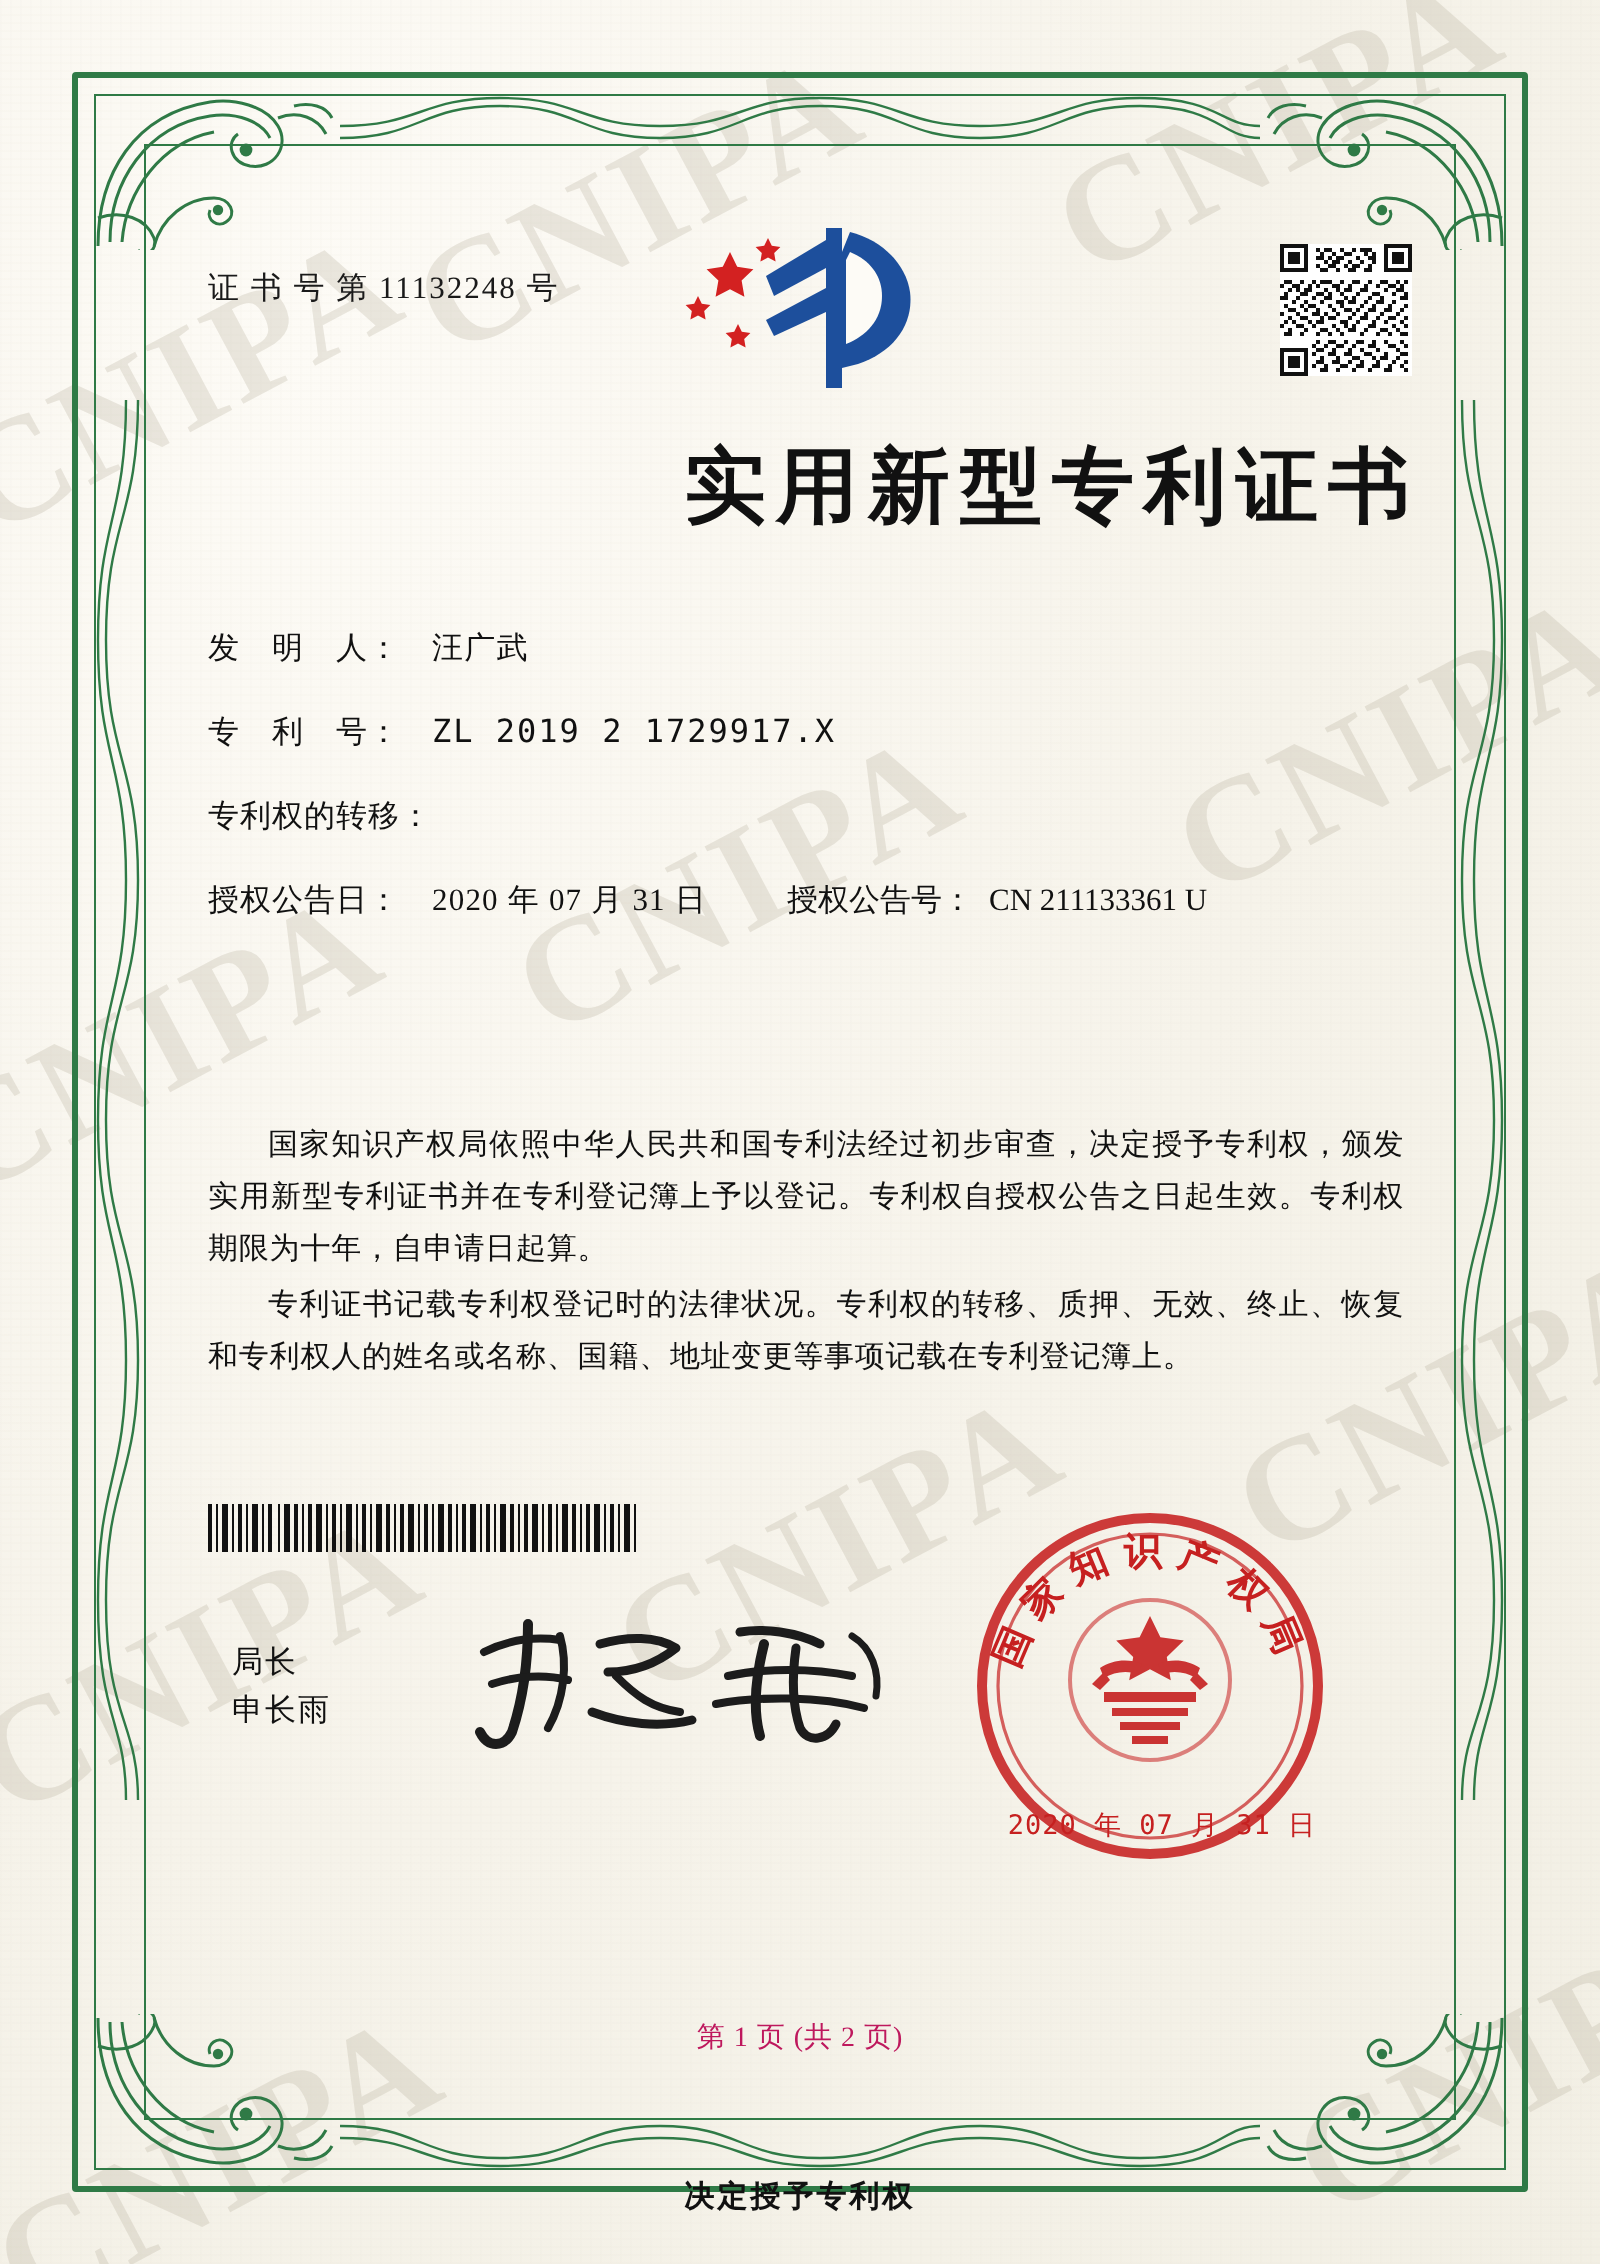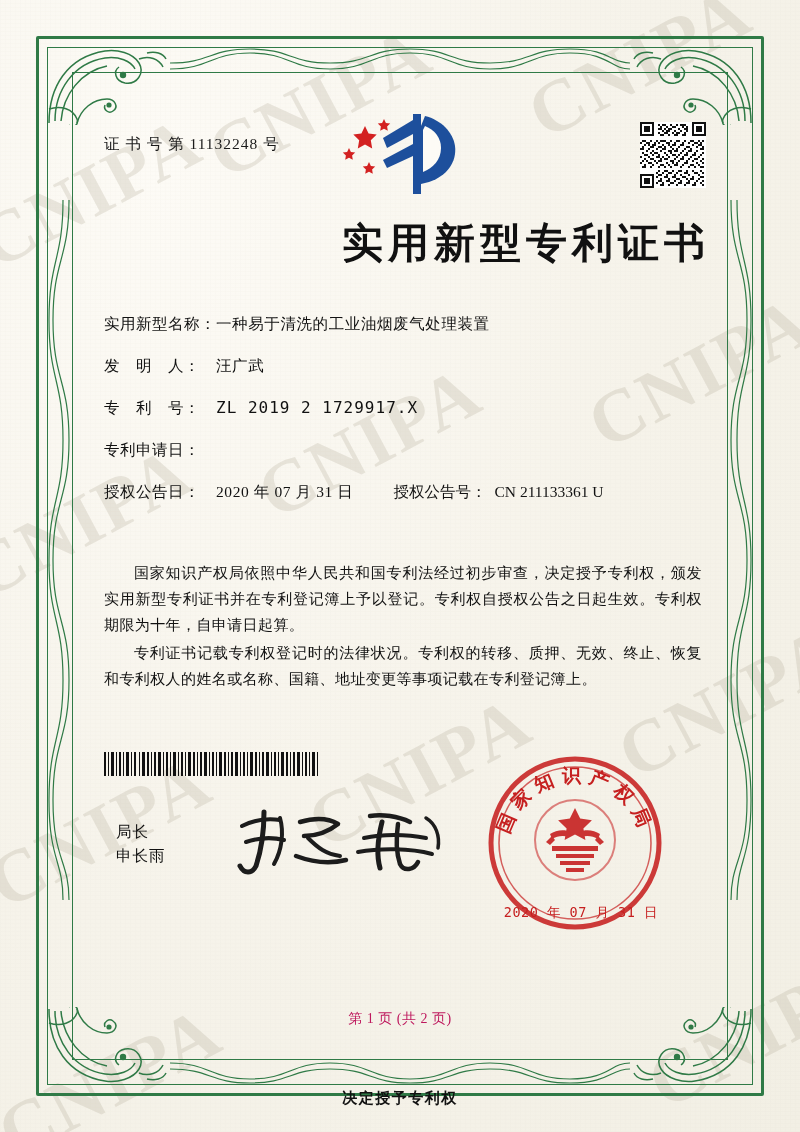--- a/index.html
+++ b/index.html
@@ -545,33 +545,29 @@
         <path d="M24 38 l1.9 3.9 4.3 .6 -3.1 3 .7 4.3 -3.8 -2 -3.8 2 .7 -4.3 -3.1 -3 4.3 -.6 z"></path>
         <path d="M44 52 l1.9 3.9 4.3 .6 -3.1 3 .7 4.3 -3.8 -2 -3.8 2 .7 -4.3 -3.1 -3 4.3 -.6 z"></path>
       </g>
     </g>
   </svg>
 
   <div class="main-title">实用新型专利证书</div>
 
   <div class="fields">
     <div class="field-row">
-      <span class="field-label">实用新型名称：</span>
-      <span class="field-value">一种易于清洗的工业油烟废气处理装置</span>
-    </div>
-    <div class="field-row">
       <span class="field-label">发　明　人：</span>
       <span class="field-value">汪广武</span>
     </div>
     <div class="field-row">
       <span class="field-label">专　利　号：</span>
       <span class="field-value mono">ZL 2019 2 1729917.X</span>
     </div>
     <div class="field-row">
-      <span class="field-label">专利申请日：</span>
+      <span class="field-label">专利权的转移：</span>
     </div>
     <div class="field-row">
       <span class="field-label">授权公告日：</span>
       <span class="field-value" style="flex:0 0 auto;">2020 年 07 月 31 日</span>
       <span class="inline-extra">授权公告号：</span>
       <span style="margin-left:8px;">CN 211133361 U</span>
     </div>
   </div>
 
   <div class="paragraphs">

